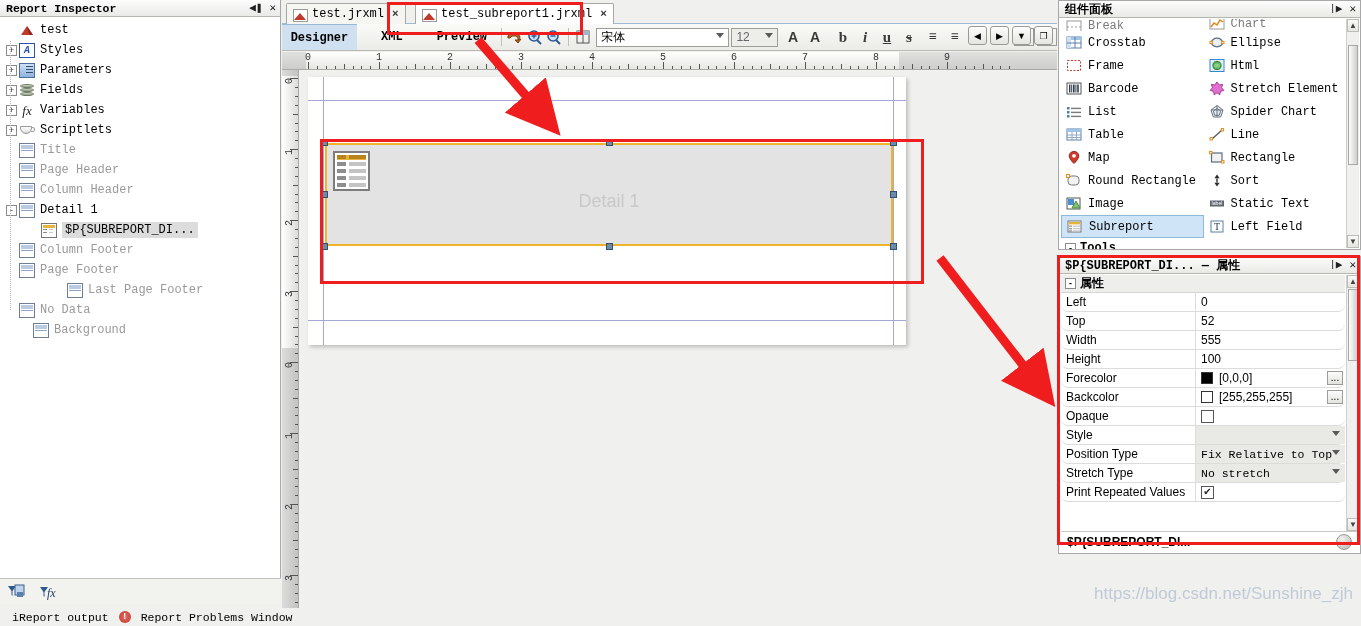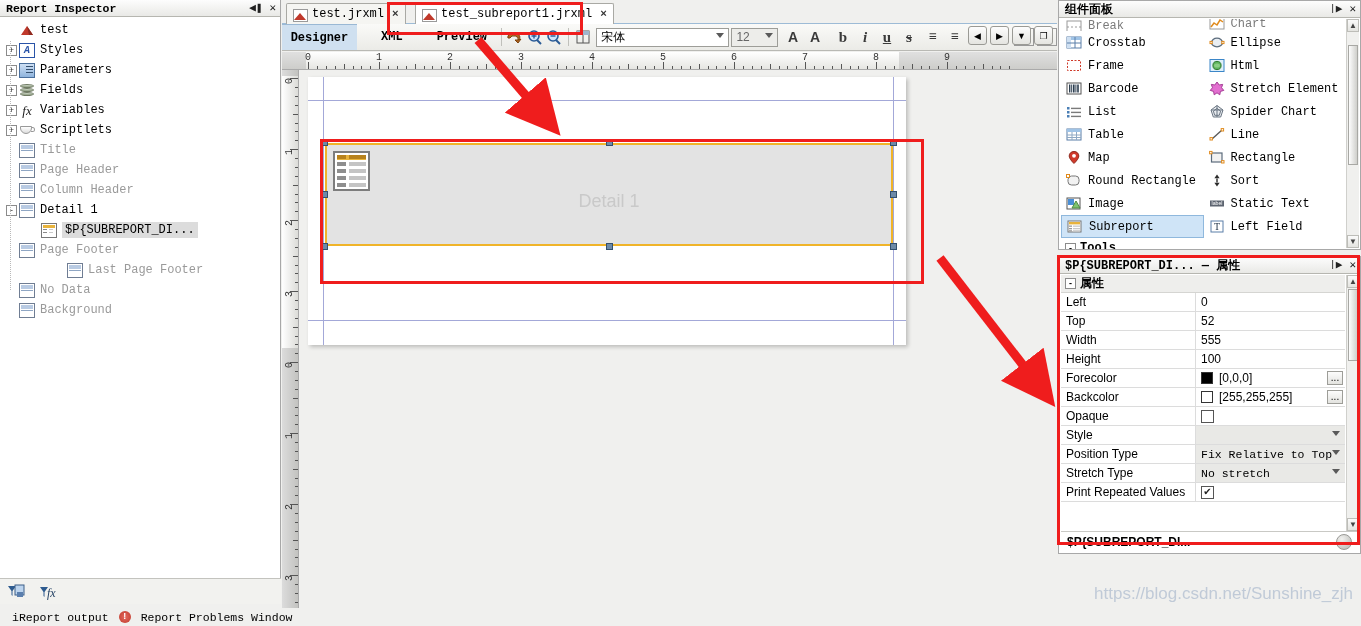--- a/index.html
+++ b/index.html
@@ -171,21 +171,21 @@
                font-family:"Liberation Sans",sans-serif;}
   .vscroll { position:absolute; right:1px; top:18px; bottom:1px; width:13px; background:#f0f0ee; border-left:1px solid #d0d0cc;}
   .vscroll .arrow { height:13px; display:flex; align-items:center; justify-content:center; font-size:8px; color:#444;
                     background:linear-gradient(#fafafa,#e4e4e0); border:1px solid #bdbdb8;}
   .vscroll .thumb { position:absolute; left:1px; right:1px; background:linear-gradient(90deg,#fdfdfd,#cfcfcb);
                     border:1px solid #a8a8a4; }
 
   #props { position:absolute; left:1058px; top:256px; width:303px; height:298px; background:#fff;
            border:1px solid #a8a8a8; }
   #props-body { position:absolute; left:2px; right:15px; top:18px; bottom:22px; overflow:hidden; }
-  .prow { height:19px; display:flex; border-bottom:1px solid #dcdcdc; font-size:12px; }
+  .prow { height:19px; display:flex; border-bottom:1px solid #dcdcdc; font-size:12px;border-radius:7px; }
   .pname { width:135px; padding-left:5px; display:flex; align-items:center;
            border-right:1px solid #dcdcdc; font-family:"Liberation Sans",sans-serif; }
   .pval { flex:1; padding-left:5px; display:flex; align-items:center; gap:6px; position:relative;
           font-family:"Liberation Sans",sans-serif; }
   .pval.monoface { font-family:"Liberation Mono",monospace; font-size:11.5px; background:#e9e9e6;}
   .swatch { width:12px;height:12px;border:1px solid #333; flex:0 0 auto;}
   .ellip { position:absolute; right:2px; top:2px; width:16px;height:14px;border:1px solid #9d9d98;
            background:linear-gradient(#fcfcfc,#e3e3df); font-size:10px; line-height:11px; text-align:center; cursor:pointer;}
   .chk { width:13px;height:13px;border:1px solid #555; background:#fff; display:flex;align-items:center;justify-content:center;
          font-size:10px; line-height:10px; color:#222;}
@@ -289,33 +289,38 @@
           <span class="lbl">Detail 1</span>
         </div>
         <div class="tnode sel" style="padding-left: 28px;">
           <span class="exp none"></span>
           <span class="ticon ic-sub"></span>
           <span class="lbl">$P{SUBREPORT_DI...</span>
         </div>
         <div class="tnode" style="padding-left: 6px;">
           <span class="exp none"></span>
           <span class="ticon ic-band"></span>
+          <span class="lbl gray">Column Footer</span>
+        </div>
+        <div class="tnode" style="padding-left: 6px;">
+          <span class="exp none"></span>
+          <span class="ticon ic-band"></span>
           <span class="lbl gray">Page Footer</span>
         </div>
         <div class="tnode" style="padding-left: 6px; margin-left: 48px;">
           <span class="exp none"></span>
           <span class="ticon ic-band"></span>
           <span class="lbl gray">Last Page Footer</span>
         </div>
         <div class="tnode" style="padding-left: 6px;">
           <span class="exp none"></span>
           <span class="ticon ic-band"></span>
           <span class="lbl gray">No Data</span>
         </div>
-        <div class="tnode" style="padding-left: 6px;">
+        <div class="tnode" style="padding-left: 20px;">
           <span class="exp none"></span>
           <span class="ticon ic-band"></span>
           <span class="lbl gray">Background</span>
         </div>
       </div>
   <div class="guide" style="left: 10px; top: 24px; bottom: 30px; border-left: 1px dotted rgb(185, 185, 185);"></div>
     </div>
 
   <div id="insp-bottom">
     <span class="mini-ic">

